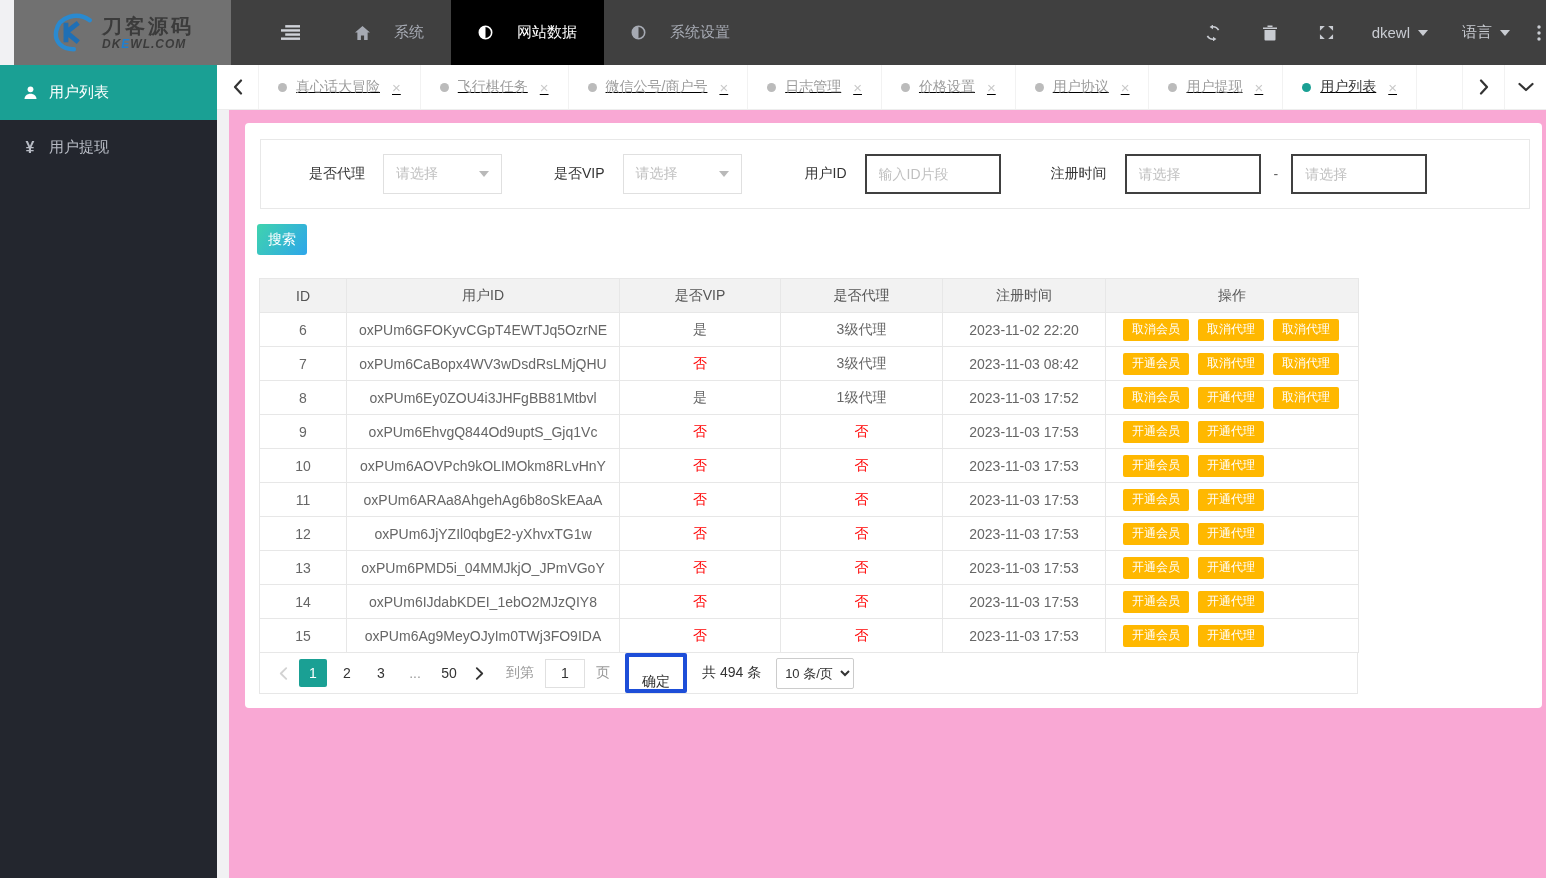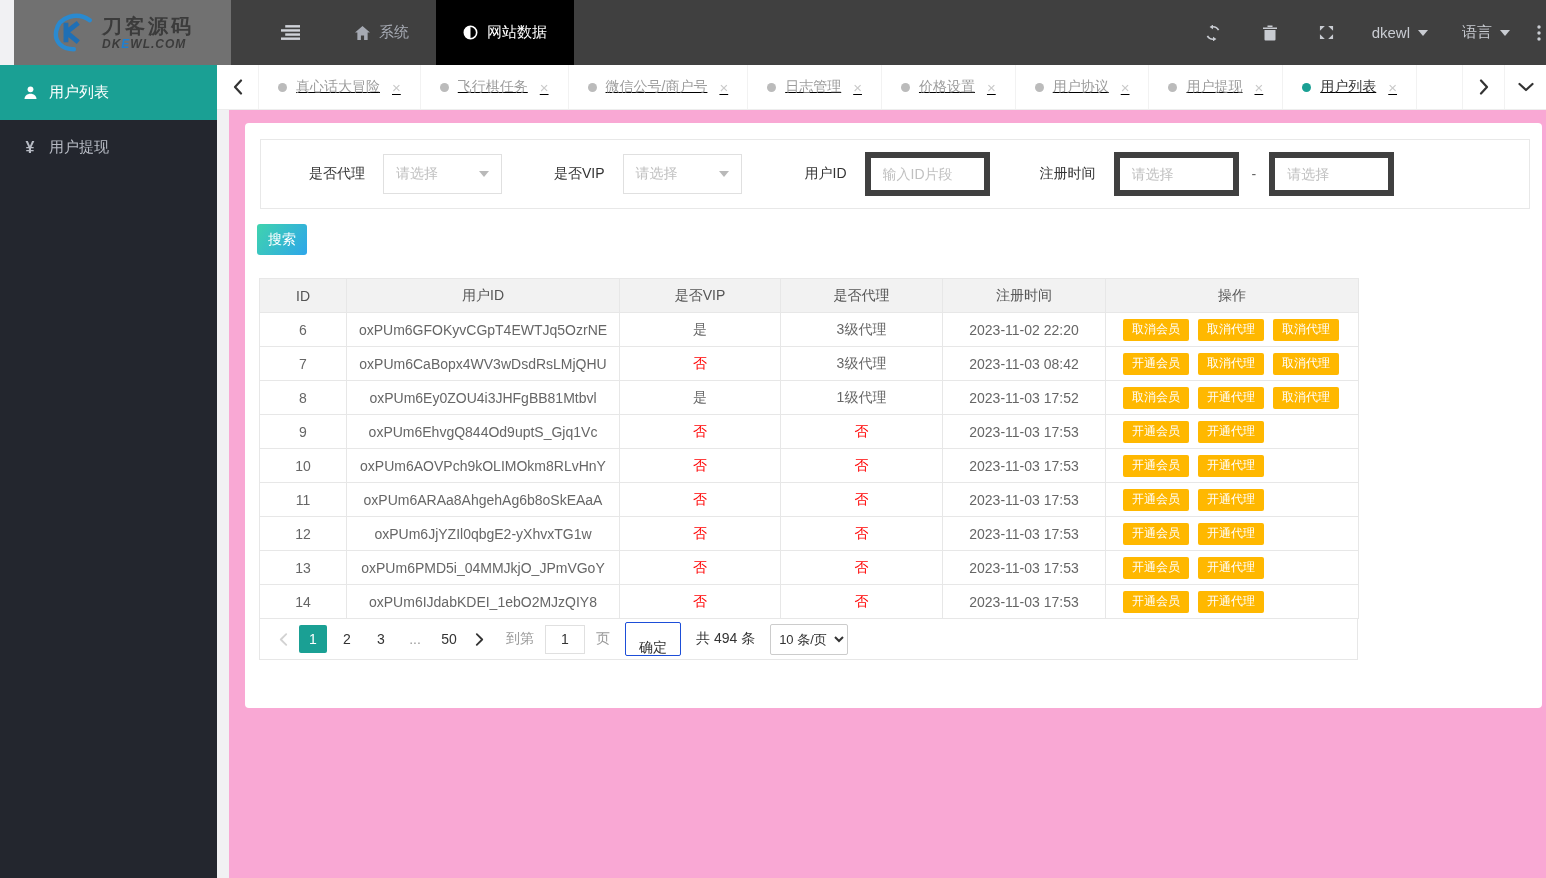--- a/index.html
+++ b/index.html
@@ -7,21 +7,21 @@
     font-family:"Liberation Sans","DejaVu Sans",sans-serif; background:#f1f1f3; }
 
   
   .topbar { position:absolute; top:0; left:14px; width:1546px; height:65px; background:#404040; display:flex; }
   .logo { width:217px; height:65px; background:#717171; display:flex; align-items:center; justify-content:center; gap:7px; cursor:pointer; }
   .logo-cn { color:#3b3b3b; font-size:20px; font-weight:bold; letter-spacing:3px; line-height:1.1; }
   .logo-en { color:#3b3b3b; font-size:12px; font-weight:bold; font-style:italic; letter-spacing:1px; }
   .logo-en .accent { color:#1f7fd0; }
   .topnav { flex:1; display:flex; align-items:stretch; }
   .nav-toggle { display:flex; align-items:center; padding:0 28px; margin-left:22px; color:#cfd2d8; cursor:pointer; }
-  .nav-item { display:flex; align-items:center; gap:9px; padding:0 27px; font-size:15px; color:#a6aab3; cursor:pointer; }
+  .nav-item { display:flex; align-items:center; gap:24px; padding:0 27px; font-size:15px; color:#a6aab3; cursor:pointer; }
   .nav-item.active { background:#000; color:#fff; }
   .nav-item .nav-ico { display:flex; align-items:center; }
   .topnav-right { margin-left:auto; display:flex; align-items:center; color:#c9ccd2; }
   .icon-btn { padding:0 21px; display:flex; align-items:center; cursor:pointer; height:65px; }
   .drop { display:flex; align-items:center; gap:8px; padding:0 17px; font-size:15px; color:#c9ccd2; cursor:pointer; height:65px; }
   .caret-sm { width:0; height:0; border-left:5px solid transparent; border-right:5px solid transparent; border-top:6px solid #c9ccd2; }
   .kebab { padding:0 19px 0 10px; }
 
   
   .sidebar { position:absolute; top:65px; left:0; width:217px; height:813px; background:#23262e; }
@@ -45,21 +45,21 @@
   .content { position:absolute; top:110px; left:229px; width:1329px; height:768px; background:#f9a8d4; }
   .card { position:absolute; left:16px; top:13px; width:1297px; height:585px; background:#fff; border-radius:4px; }
 
   .filter-box { position:absolute; left:15px; top:16px; width:1270px; height:70px; border:1px solid #e8e8e8; display:flex; align-items:center; }
   .fg { display:flex; align-items:center; }
   .fg label { font-size:14px; color:#333; }
   .ctrl { margin-left:18px; }
   .select { width:119px; height:40px; border:1px solid #e0e0e0; background:#fff; display:flex; align-items:center; justify-content:space-between; padding:0 12px; cursor:pointer; }
   .select .ph { font-size:14px; color:#c0c0c0; }
   .caret { width:0; height:0; border-left:5px solid transparent; border-right:5px solid transparent; border-top:6px solid #b9b9b9; }
-  .tinput { width:125px; height:40px; border:6px solid #404040; padding:16px 12px; font-size:14px; color:#333; font-family:inherit; }
+  .tinput { width:136px; height:40px; border:2px solid #404040; padding:16px 12px; font-size:14px; color:#333; font-family:inherit; }
   .tinput::placeholder { color:#c0c0c0; }
   .dash { margin:0 13px; color:#666; font-size:14px; }
 
   .search-btn { position:absolute; left:12px; top:101px; width:50px; height:31px; border:none; border-radius:3px; color:#fff; font-size:14px; font-family:inherit; cursor:pointer; background:linear-gradient(125deg,#3fd3ae 0%,#2ea6ea 100%); }
 
   .table-wrap { position:absolute; left:14px; top:155px; width:1099px; }
   table { border-collapse:collapse; width:1099px; table-layout:fixed; }
   th,td { border:1px solid #e7e7e7; }
   th { background:#f2f2f2; height:34px; font-weight:400; color:#555; font-size:14px; text-align:center; }
   td { height:34px; text-align:center; font-size:14px; color:#666; }
@@ -70,21 +70,21 @@
   .pagination { width:1099px; height:41px; border:1px solid #e7e7e7; border-top:none; display:flex; align-items:center; padding-left:10px; font-size:14px; color:#333; }
   .pg-arrow { width:26px; display:flex; justify-content:center; align-items:center; cursor:pointer; }
   .pg-arrow.prev { color:#d2d2d2; }
   .pg-arrow.next { color:#333; }
   .page { min-width:28px; height:28px; line-height:28px; text-align:center; margin:0 3px; border-radius:2px; cursor:pointer; color:#333; }
   .page.active { background:#1aa094; color:#fff; }
   .page.ellipsis { color:#999; cursor:default; }
   .goto-label { color:#999; margin-left:14px; }
   .goto-input { width:40px; height:29px; border:1px solid #e0e0e0; text-align:center; margin:0 11px; color:#333; font-size:14px; font-family:inherit; }
   .page-unit { color:#999; }
-  .confirm-btn { margin-left:15px; height:31px; padding:16px 13px; background:#fff; border:1px solid #1d4ed8; border-radius:2px; font-size:14px; color:#333; font-family:inherit; cursor:pointer; }
+  .confirm-btn { margin-left:15px; height:31px; padding:16px 13px; background:#fff; border:4px solid #1d4ed8; border-radius:2px; font-size:14px; color:#333; font-family:inherit; cursor:pointer; }
   .total { margin-left:15px; color:#333; }
   .per-page-select { margin-left:15px; height:31px; border:1px solid #ccc; border-radius:2px; font-size:13px; color:#333; background:#fff; padding:0 4px; font-family:inherit; cursor:pointer; }
 </style>
 </head>
 <body>
 
 <div class="topbar">
   <div class="logo">
     <svg viewBox="0 0 50 44" width="44" height="39">
       <path d="M44 8 C30 -2 9 4 6 20 C3.5 32 12 41 26 41" fill="none" stroke="#2a8ad0" stroke-width="5" stroke-linecap="round"></path>
@@ -117,20 +117,29 @@
   <div class="nav-item active">
     <span class="nav-ico">
             <svg viewBox="0 0 16 16" width="15" height="15">
               <circle cx="8" cy="8" r="6.6" fill="none" stroke="currentColor" stroke-width="1.7"></circle>
               <path d="M8 1.4 A6.6 6.6 0 0 0 8 14.6 Z" fill="currentColor"></path>
             </svg>
           </span>
     <span class="nav-label">网站数据</span>
   </div>
 
+  <div class="nav-item">
+    <span class="nav-ico">
+            <svg viewBox="0 0 16 16" width="15" height="15">
+              <circle cx="8" cy="8" r="6.6" fill="none" stroke="currentColor" stroke-width="1.7"></circle>
+              <path d="M8 1.4 A6.6 6.6 0 0 0 8 14.6 Z" fill="currentColor"></path>
+            </svg>
+          </span>
+    <span class="nav-label">系统设置</span>
+  </div>
 </div>
     <div class="topnav-right">
       <div class="icon-btn">
         <svg viewBox="0 0 16 16" width="16" height="16" fill="currentColor">
           <path d="M8 2.6a5.4 5.4 0 0 1 4.8 2.9l1.5-.8A7.1 7.1 0 0 0 8 .9V-.4L4.6 1.9 8 4.2zM8 13.4a5.4 5.4 0 0 1-4.8-2.9l-1.5.8A7.1 7.1 0 0 0 8 15.1v1.3l3.4-2.3L8 11.8z"></path>
         </svg>
       </div>
       <div class="icon-btn">
         <svg viewBox="0 0 14 16" width="14" height="16" fill="currentColor">
           <path d="M1.5 5h11v9.5a1 1 0 0 1-1 1h-9a1 1 0 0 1-1-1zM0 2.4h14V4H0zM4.5.5h5V2h-5z"></path>
@@ -376,20 +385,28 @@
 
   <tr>
     <td>14</td>
     <td>oxPUm6IJdabKDEI_1ebO2MJzQIY8</td>
     <td class="red">否</td>
     <td class="red">否</td>
     <td>2023-11-03 17:53</td>
     <td class="actions"><button class="action-btn">开通会员</button><button class="action-btn">开通代理</button></td>
   </tr>
 
+  <tr>
+    <td>15</td>
+    <td>oxPUm6Ag9MeyOJyIm0TWj3FO9IDA</td>
+    <td class="red">否</td>
+    <td class="red">否</td>
+    <td>2023-11-03 17:53</td>
+    <td class="actions"><button class="action-btn">开通会员</button><button class="action-btn">开通代理</button></td>
+  </tr>
 </tbody>
       </table>
 
       <div class="pagination">
         <span class="pg-arrow prev">
           <svg viewBox="0 0 10 14" width="9" height="13">
               <polyline points="8,1 2,7 8,13" fill="none" stroke="currentColor" stroke-width="2" stroke-linecap="round" stroke-linejoin="round"></polyline>
             </svg>
         </span>
         <span id="pages" style="display:flex;align-items:center;">

